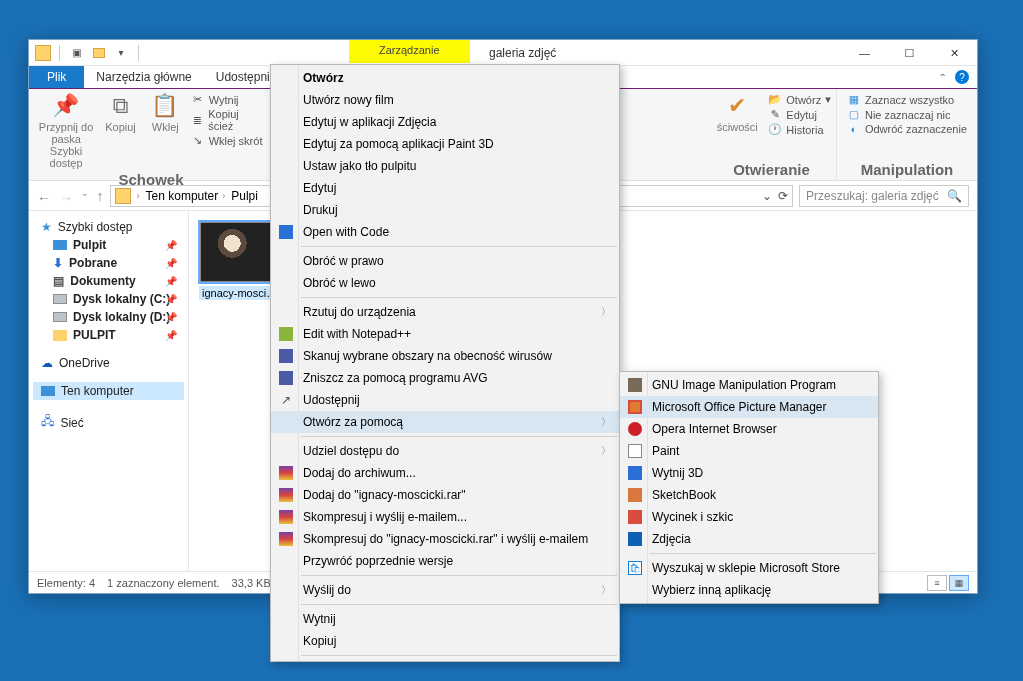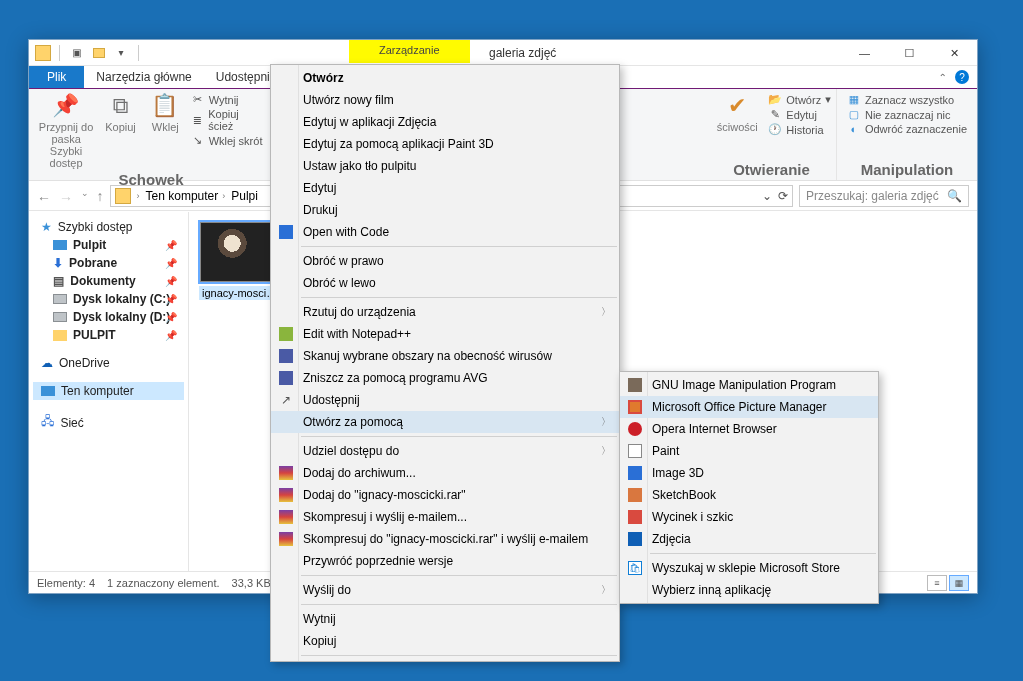--- a/index.html
+++ b/index.html
@@ -594,21 +594,21 @@
       <div class="ctx-item">
         <span class="ico"><span class="sq opera"></span></span>
         <span>Opera Internet Browser</span>
       </div>
       <div class="ctx-item">
         <span class="ico"><span class="sq paint"></span></span>
         <span>Paint</span>
       </div>
       <div class="ctx-item">
         <span class="ico"><span class="sq paint3d"></span></span>
-        <span>Image 3D</span>
+        <span>Wytnij 3D</span>
       </div>
       <div class="ctx-item">
         <span class="ico"><span class="sq sketch"></span></span>
         <span>SketchBook</span>
       </div>
       <div class="ctx-item">
         <span class="ico"><span class="sq snip"></span></span>
         <span>Wycinek i szkic</span>
       </div>
       <div class="ctx-item">

